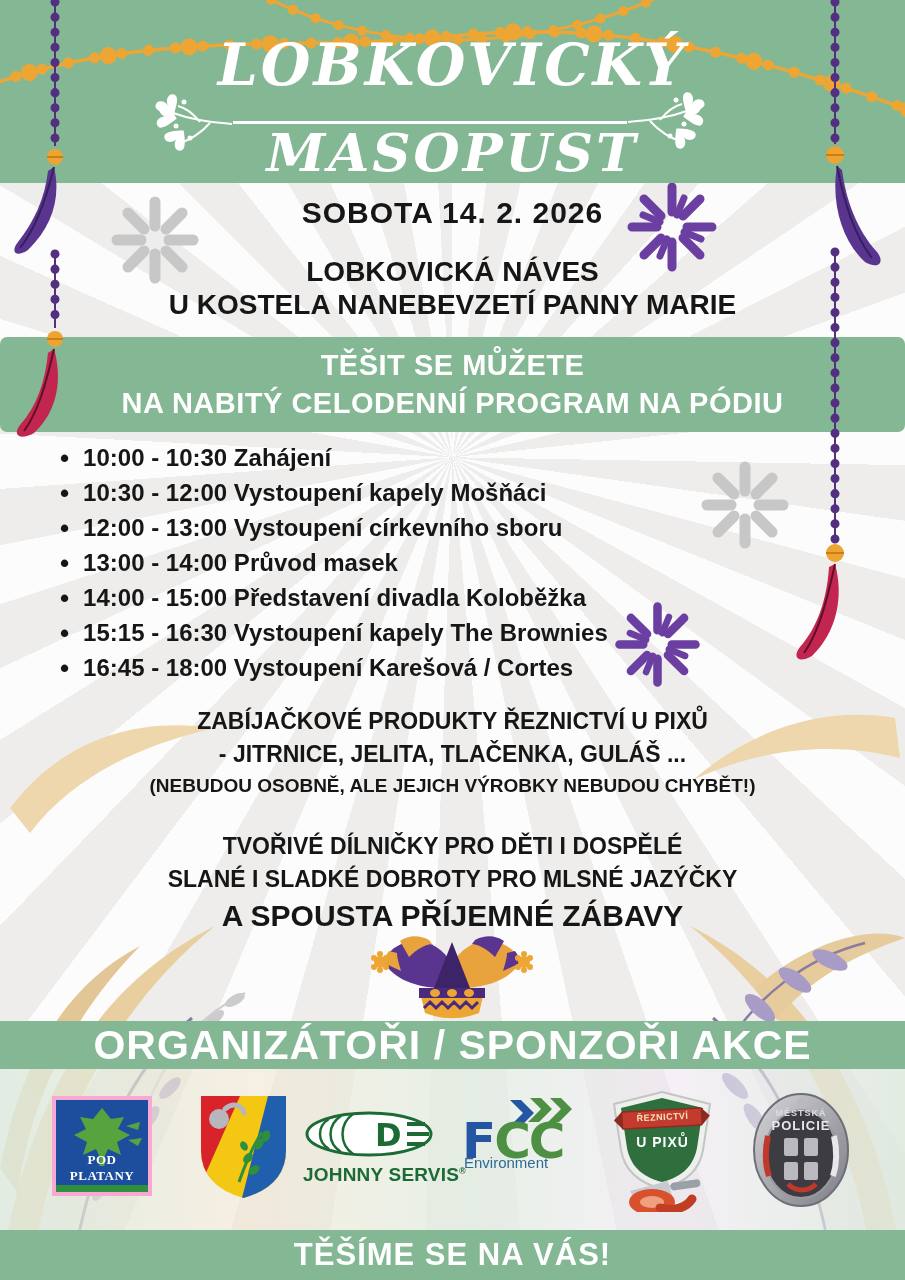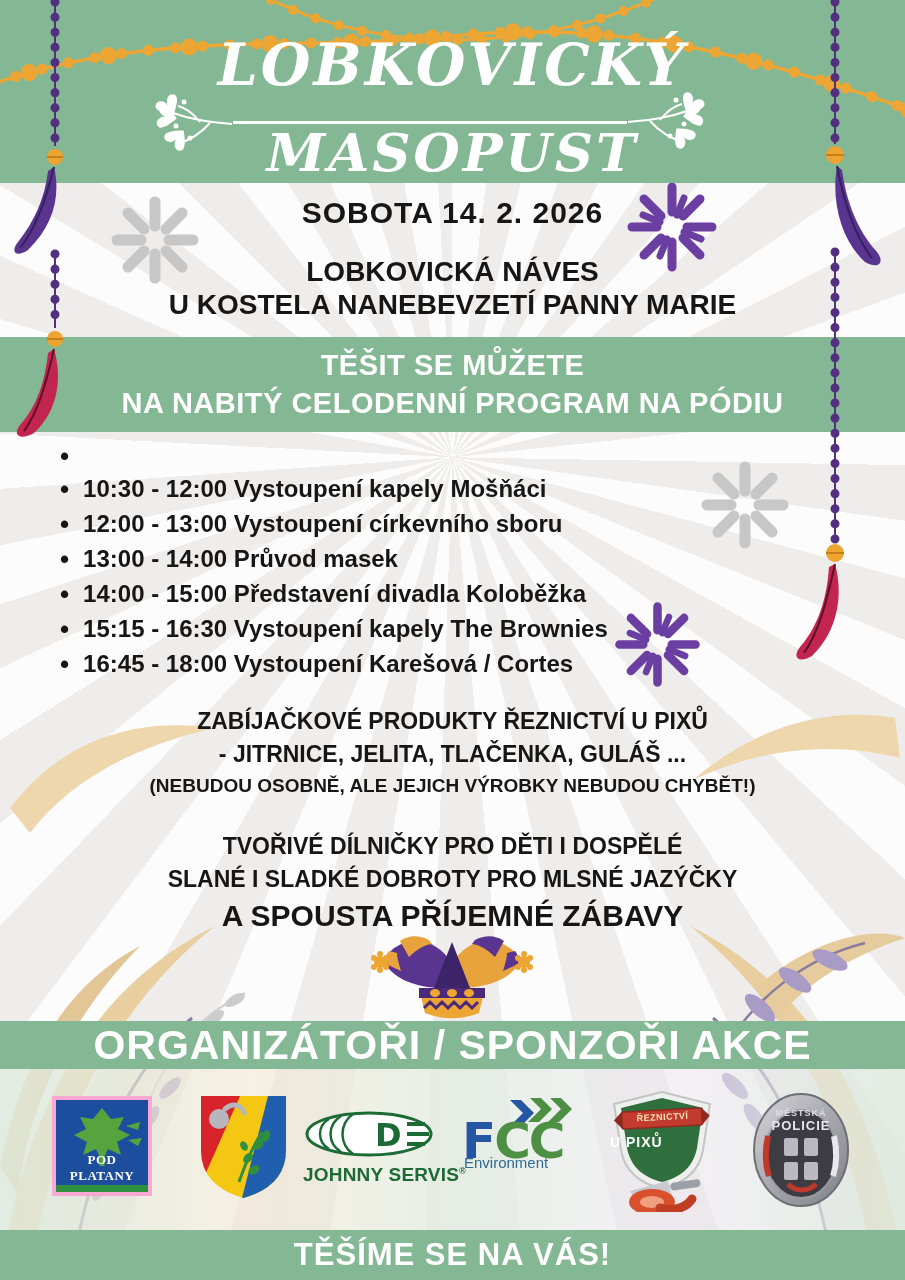--- a/index.html
+++ b/index.html
@@ -6,21 +6,21 @@
   #poster{position:relative;width:905px;height:1280px;margin:0 auto;overflow:hidden;
     background:#fff;font-family:"Liberation Sans",sans-serif;}
   .abs{position:absolute;}
   
   #rays{left:0;top:183px;width:905px;height:1097px;
     background:repeating-conic-gradient(from 0deg at 50% 25%, #fcfcfc 0deg 7deg, #eeedec 7deg 14deg);}
   
   .band{left:0;width:905px;background:#84b794;color:#fff;text-align:center;
     display:flex;flex-direction:column;justify-content:center;align-items:center;}
   #header{top:0;height:183px;}
-  #program-band{top:337px;height:95px;gap:5px;}
+  #program-band{top:337px;height:95px;gap:5px;border-radius:7px;}
   #sponsor-band{top:1021px;height:48px;}
   #footer-band{top:1230px;height:50px;}
   .title{font-family:"DejaVu Serif",serif;font-style:italic;font-weight:bold;color:#fff;
     letter-spacing:3px;line-height:1;width:905px;text-align:center;}
   #title1{top:36px;font-size:57px;}
   #title2{top:126px;font-size:53px;}
   #title-divider{left:233px;top:121px;width:394px;height:3px;background:#fff;}
   .black-bold{color:#161616;font-weight:bold;text-align:center;width:905px;left:0;}
   #date-line{top:196px;font-size:30px;letter-spacing:1px;}
   #venue1{top:256px;font-size:28px;}
@@ -53,21 +53,21 @@
   #johnny-label{color:#1c6b35;font-weight:bold;font-size:19px;letter-spacing:.2px;white-space:nowrap;}
   #johnny-label sup{font-size:9px;}
   #logo-fcc{left:462px;top:1098px;width:115px;height:95px;}
   #fcc-letters{position:absolute;left:0;top:18px;font-weight:bold;font-size:50px;line-height:1;
     font-family:"DejaVu Sans",sans-serif;letter-spacing:-2px;}
   #fcc-letters .f{color:#2456a4;} #fcc-letters .cc{color:#4d9044;}
   #fcc-sub{position:absolute;left:2px;top:56px;font-size:15px;color:#2d6a96;}
   #logo-upixu{left:610px;top:1090px;width:105px;height:122px;}
   #upixu-ribbon-label{position:absolute;left:0;top:22px;width:105px;text-align:center;
     color:#f3e2b5;font-weight:bold;font-size:9px;letter-spacing:.5px;transform:rotate(-3deg);}
-  #upixu-label{position:absolute;left:0;top:44px;width:105px;text-align:left;color:#fff;
+  #upixu-label{position:absolute;left:0;top:44px;width:105px;text-align:center;color:#fff;
     font-weight:bold;font-size:14px;letter-spacing:1px;}
   #logo-policie{left:752px;top:1092px;width:98px;height:116px;}
   #pol-l1{position:absolute;left:0;top:16px;width:98px;text-align:center;color:#dcdce2;
     font-weight:bold;font-size:9px;letter-spacing:1px;}
   #pol-l2{position:absolute;left:0;top:26px;width:98px;text-align:center;color:#e6e6ec;
     font-weight:bold;font-size:13px;letter-spacing:1px;}
 </style>
 </head>
 <body>
 
@@ -170,20 +170,21 @@
   <div id="venue2" class="abs black-bold">U KOSTELA NANEBEVZETÍ PANNY MARIE</div>
 
   <div id="program-band" class="band abs">
     <div class="band-line1">TĚŠIT SE MŮŽETE</div>
     <div class="band-line2">NA NABITÝ CELODENNÍ PROGRAM NA PÓDIU</div>
   </div>
 
   <div id="program-list" class="abs">
     <div class="program-row">
         <span class="bullet">•</span>
+        <span>10:00 - 10:30 Zahájení</span>
       </div>
     <div class="program-row">
         <span class="bullet">•</span>
         <span>10:30 - 12:00 Vystoupení kapely Mošňáci</span>
       </div>
     <div class="program-row">
         <span class="bullet">•</span>
         <span>12:00 - 13:00 Vystoupení církevního sboru</span>
       </div>
     <div class="program-row">

